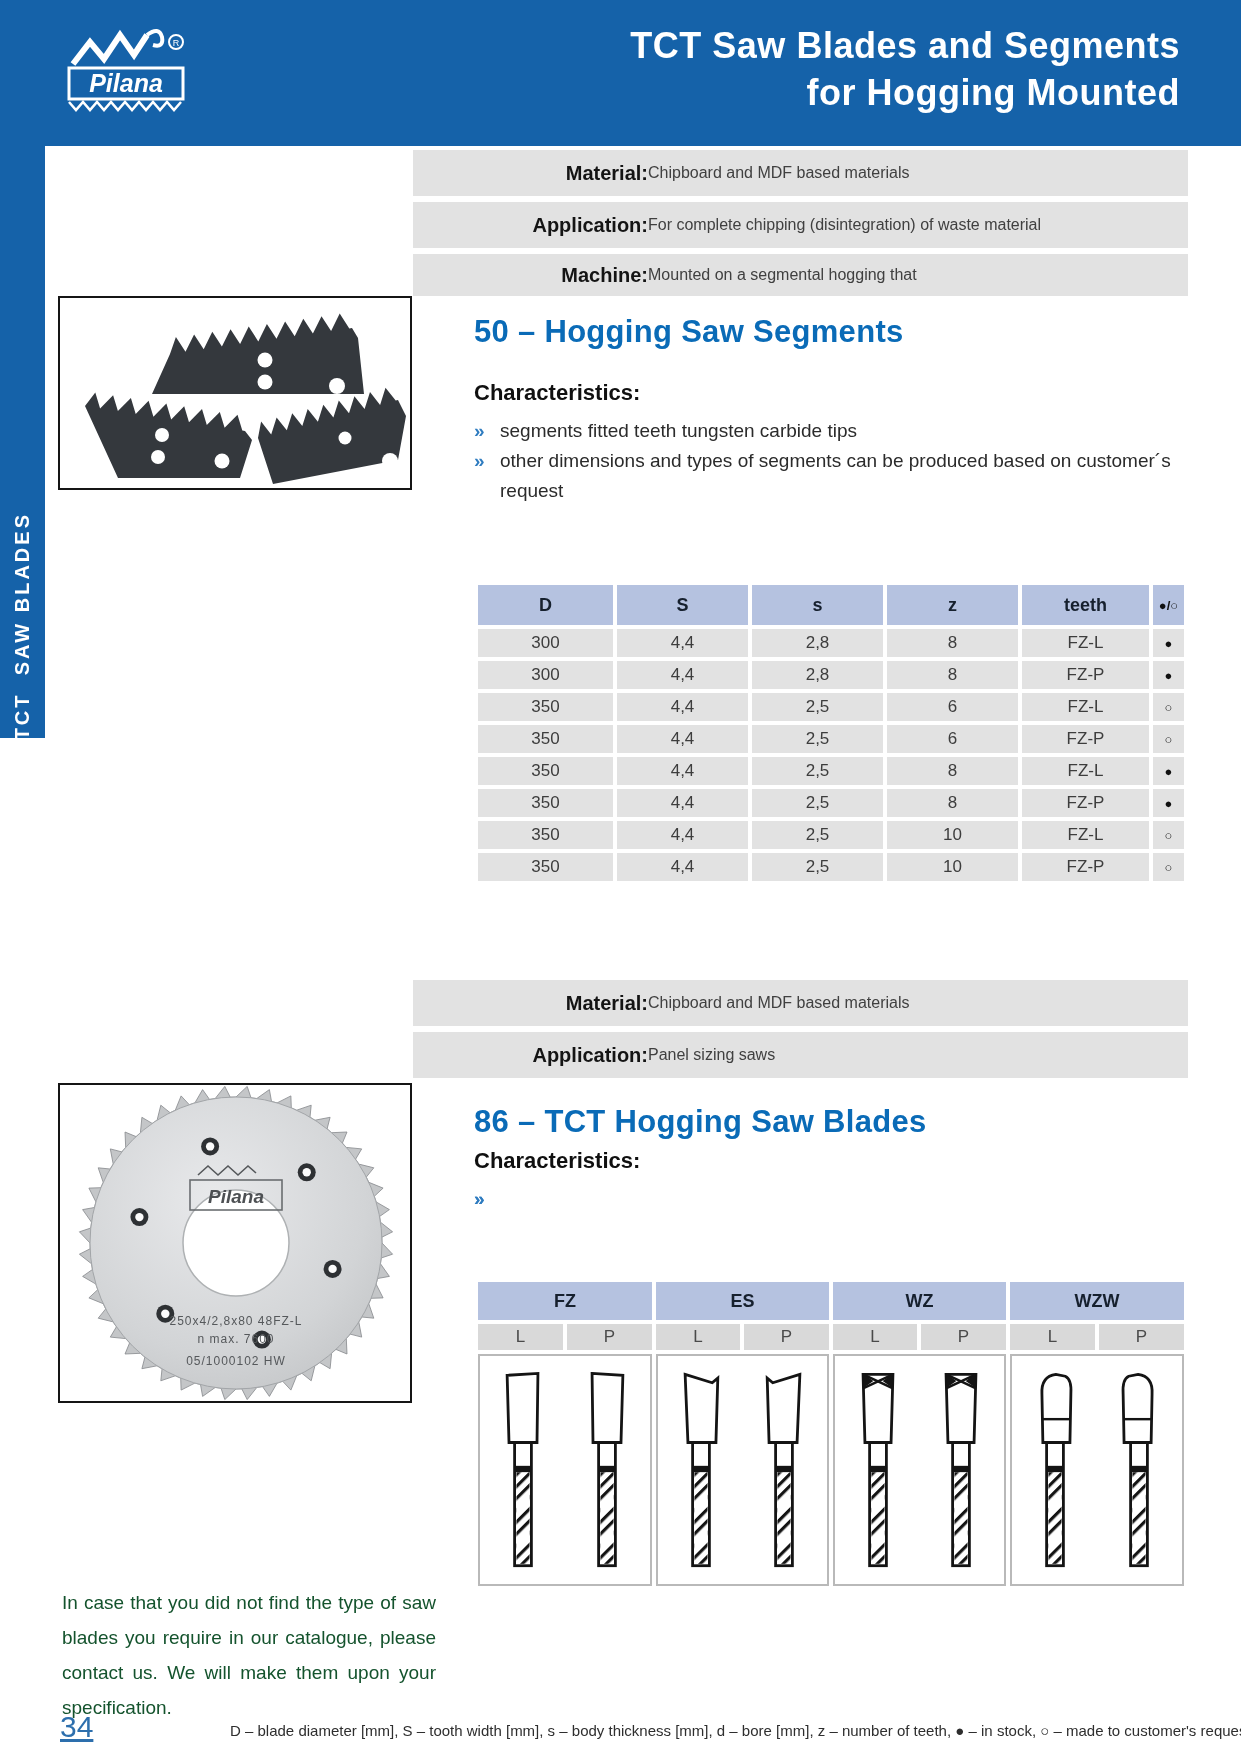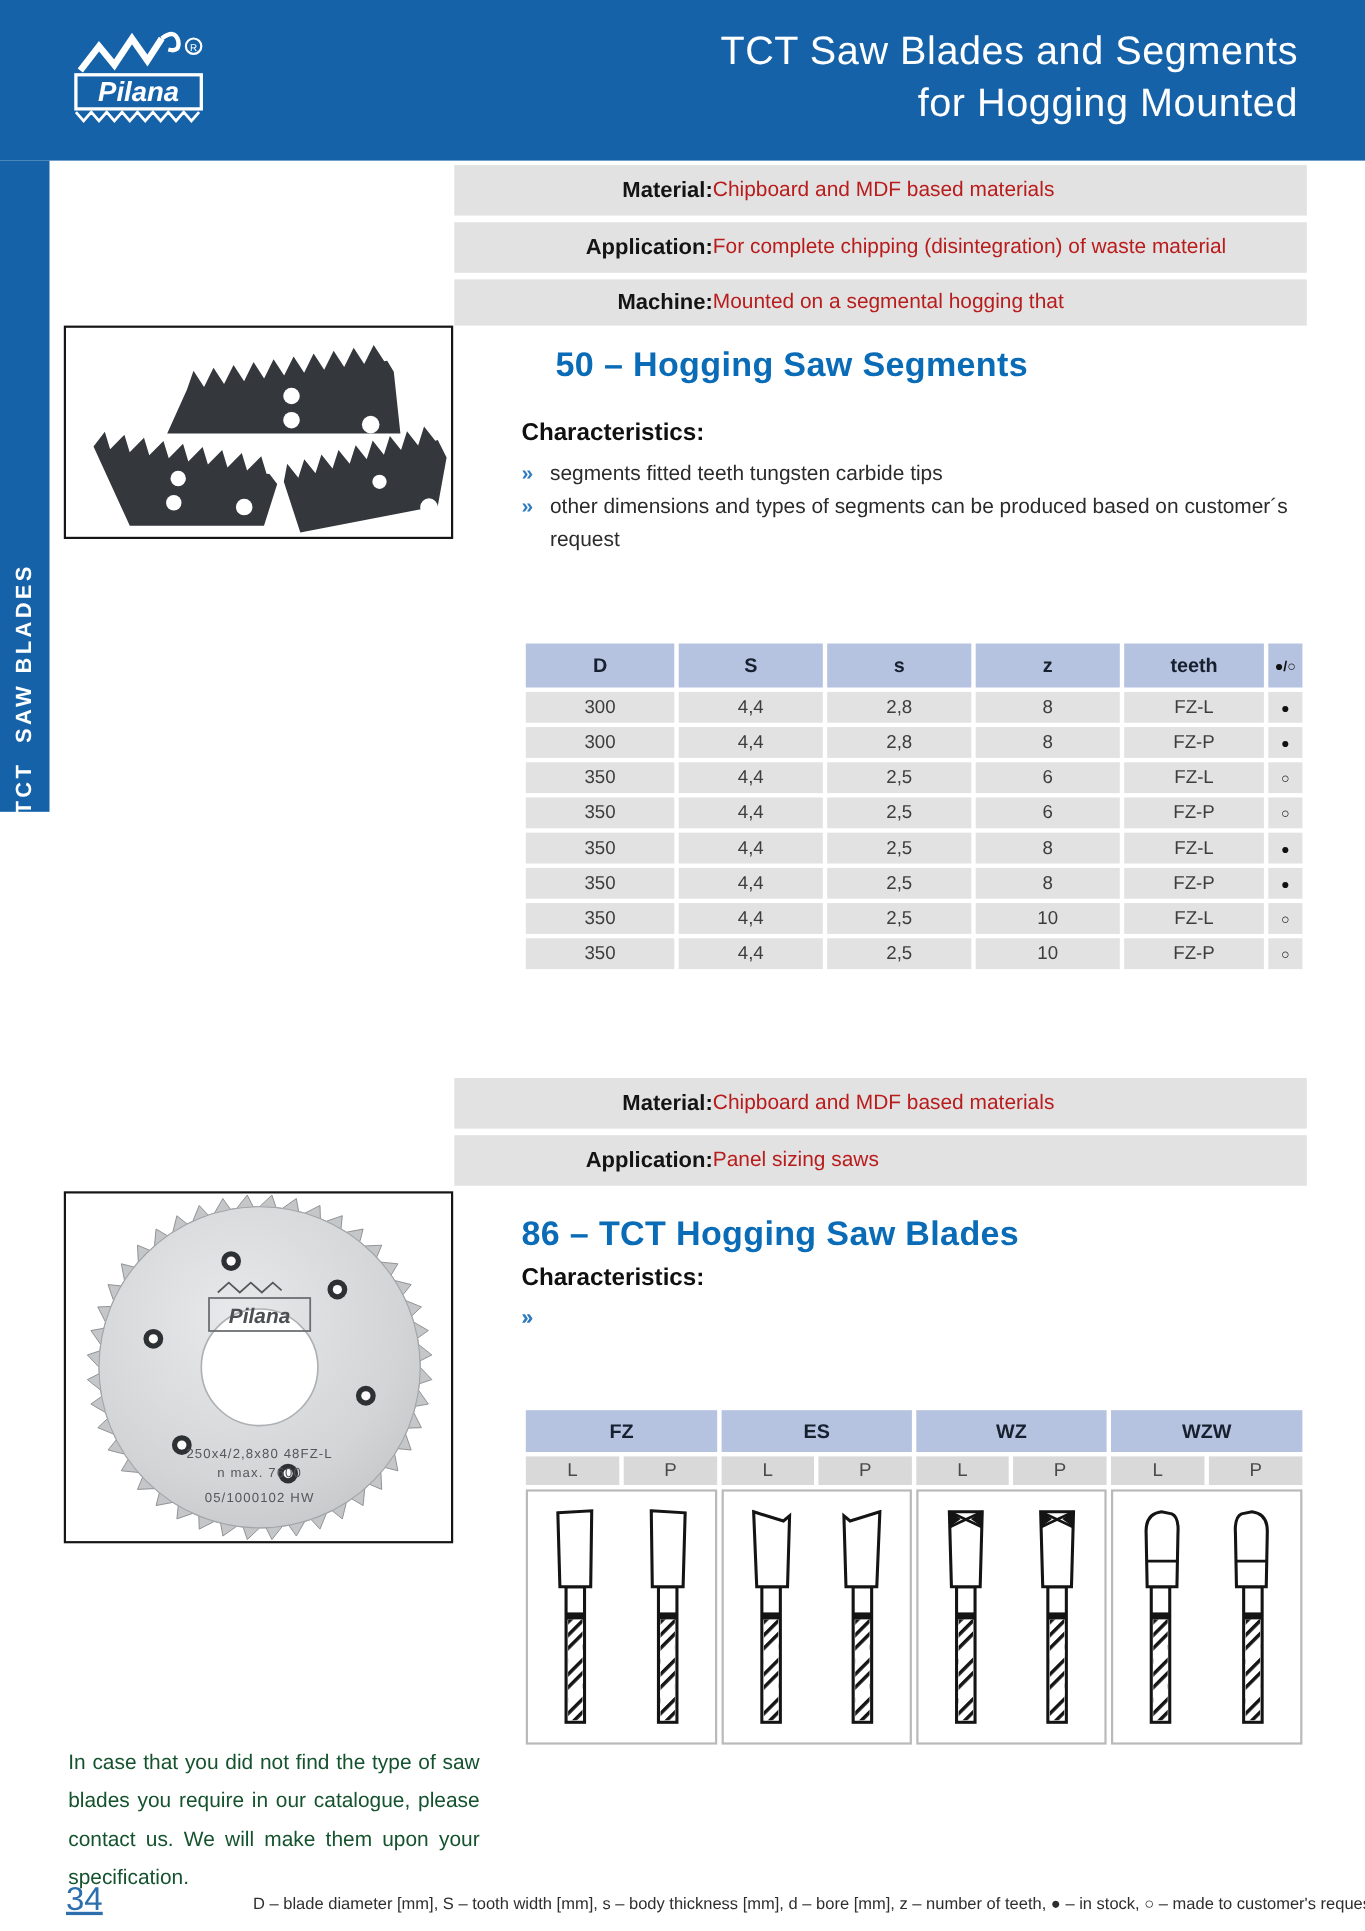--- a/index.html
+++ b/index.html
@@ -3,41 +3,41 @@
 <meta charset="utf-8">
 <style>
   html,body{margin:0;padding:0;background:#ffffff;}
   body{width:1241px;height:1755px;position:relative;overflow:hidden;
        font-family:"Liberation Sans", sans-serif;color:#1a1a1a;}
   .abs{position:absolute;}
 
   
   .banner{left:0;top:0;width:1241px;height:146px;background:#1562a9;}
   .page-title{right:61px;top:22px;text-align:right;color:#ffffff;
-              font-size:36px;font-weight:normal;line-height:47px;letter-spacing:0.5px;}
+              font-size:36px;font-weight:bold;line-height:47px;letter-spacing:0.5px;}
   .logo{left:63px;top:22px;}
 
   
   .side-strip{left:0;top:146px;width:45px;height:592px;background:#1562a9;}
   .side-label{left:0;top:520px;width:45px;height:212px;display:flex;align-items:center;justify-content:center;}
   .side-label span{writing-mode:vertical-rl;transform:rotate(180deg);color:#ffffff;
                    font-weight:bold;font-size:20px;letter-spacing:3px;white-space:pre;}
 
   
   .bar{left:413px;width:775px;height:46px;background:#e2e2e2;display:flex;align-items:center;}
   .bar .lbl{margin-left:62px;width:173px;font-weight:bold;font-size:20px;color:#141414;text-align:right;}
-  .bar .val{font-size:19px;color:#b91c1c;}
+  .bar .val{font-size:16px;color:#404040;}
 
   
   .frame{border:2px solid #151515;background:#ffffff;}
   .frame1{left:58px;top:296px;width:350px;height:190px;}
   .frame2{left:58px;top:1083px;width:350px;height:316px;}
 
   .h-blue{color:#0a6bb7;font-weight:bold;font-size:31px;letter-spacing:0.3px;}
-  .h1{left:474px;top:314px;margin-left:31px;}
+  .h1{left:474px;top:314px;}
   .h2{left:474px;top:1104px;}
   .char-title{font-weight:bold;font-size:22px;color:#101010;}
   .ct1{left:474px;top:380px;}
   .ct2{left:474px;top:1148px;}
   .bullets{width:700px;font-size:19px;line-height:30px;color:#2b2b2b;}
   .b1{left:474px;top:416px;}
   .b2{left:474px;top:1184px;}
   .bullet{position:relative;padding-left:26px;}
   .bullet .mark{position:absolute;left:0;top:0;color:#2f7cc0;font-weight:bold;}
 

